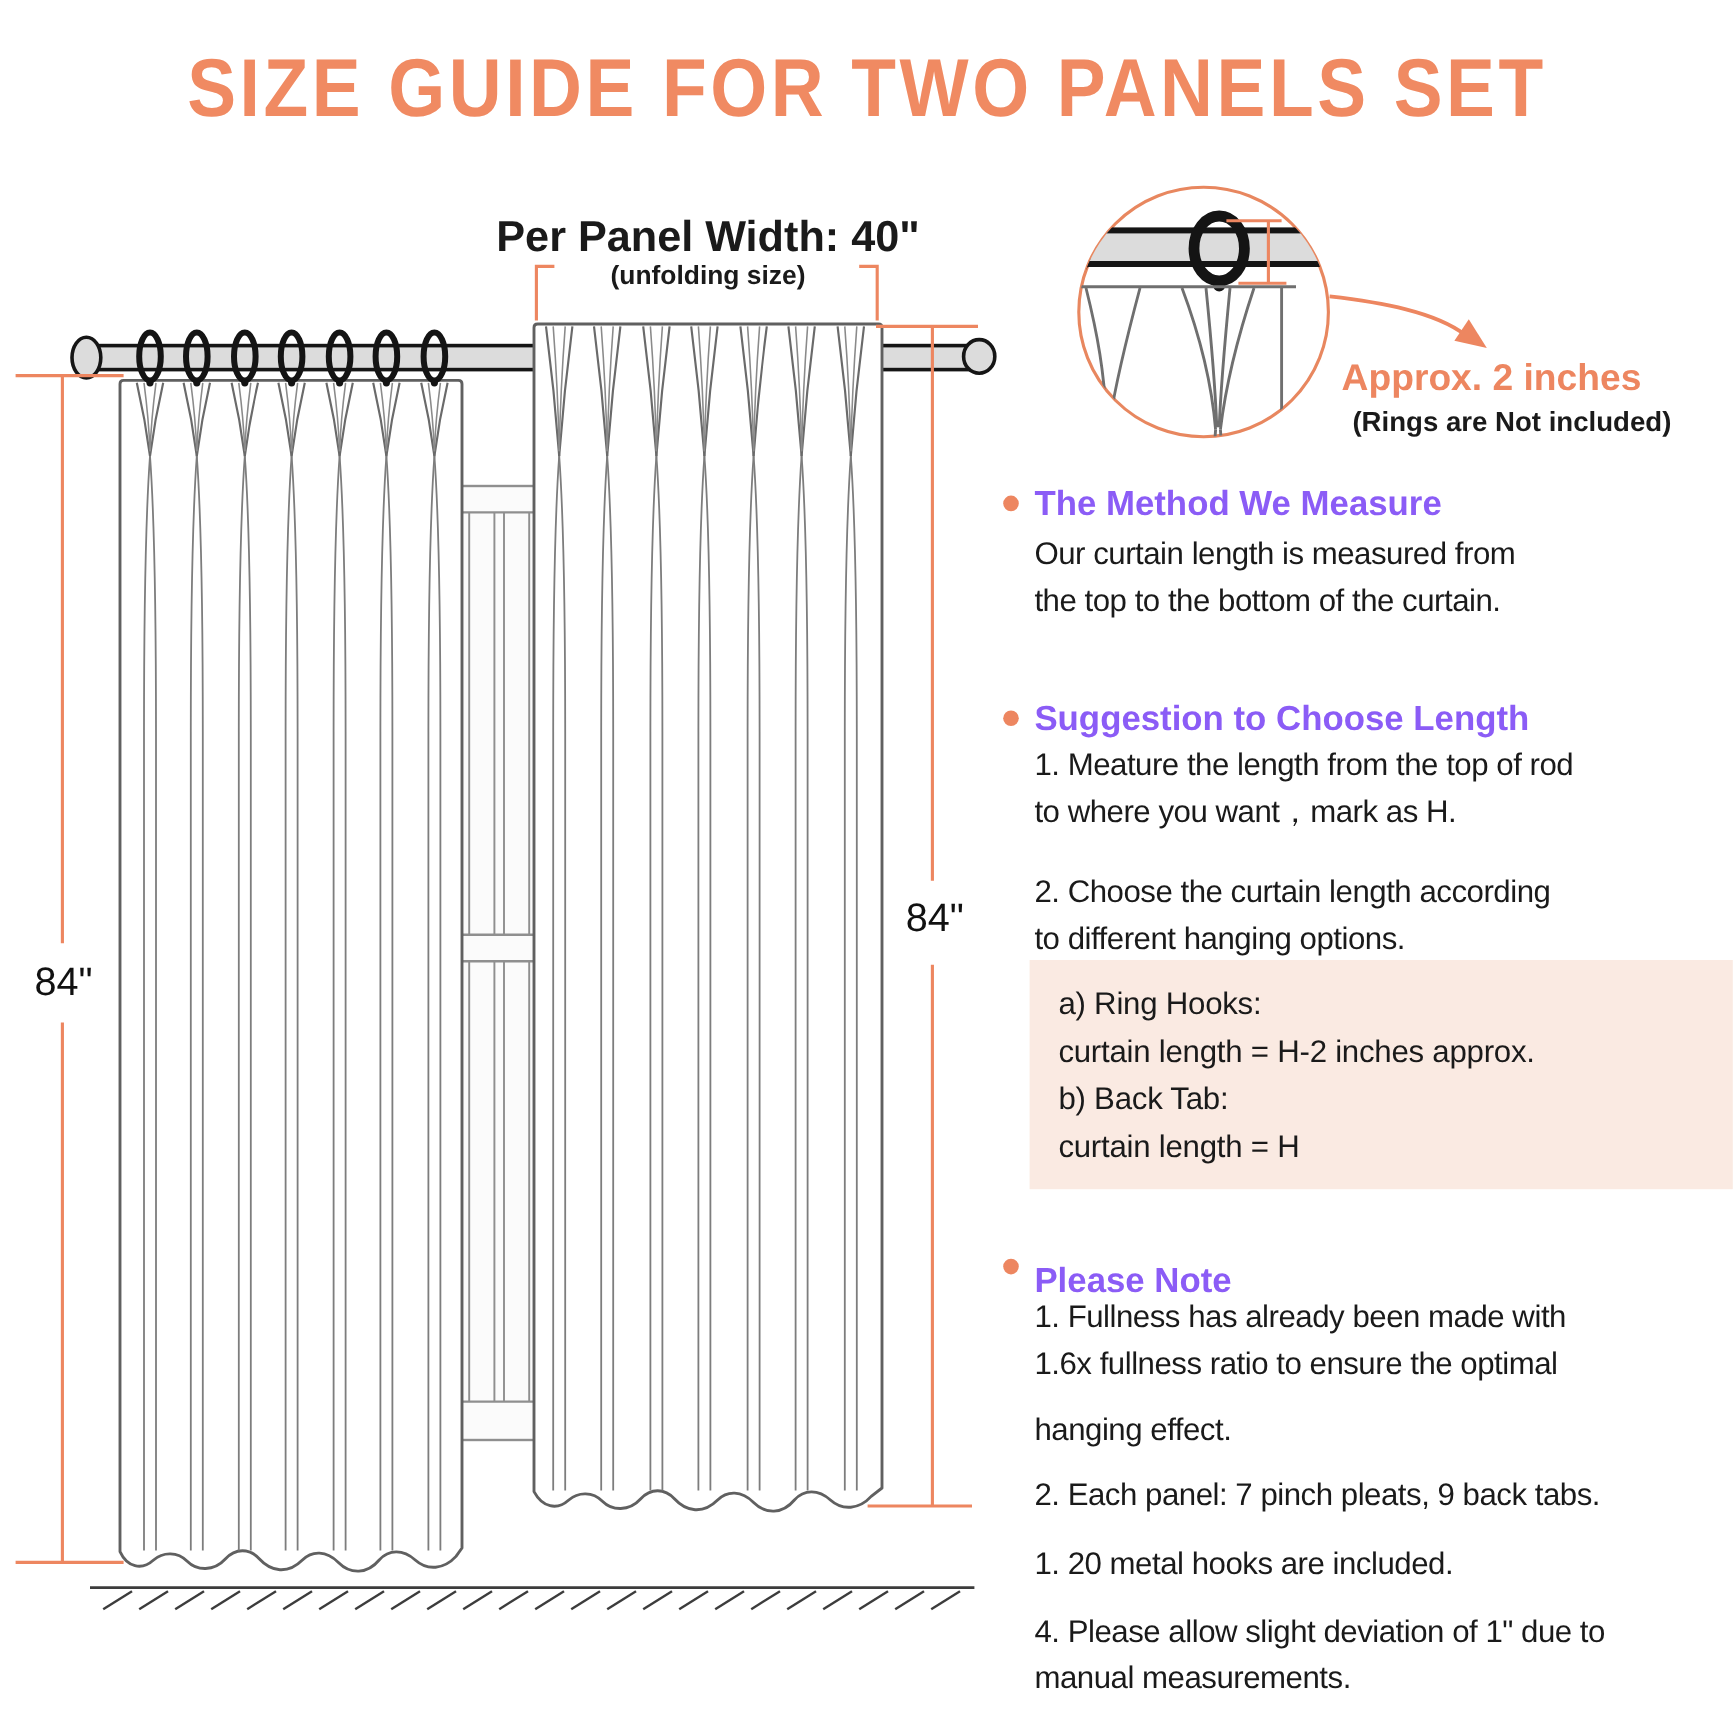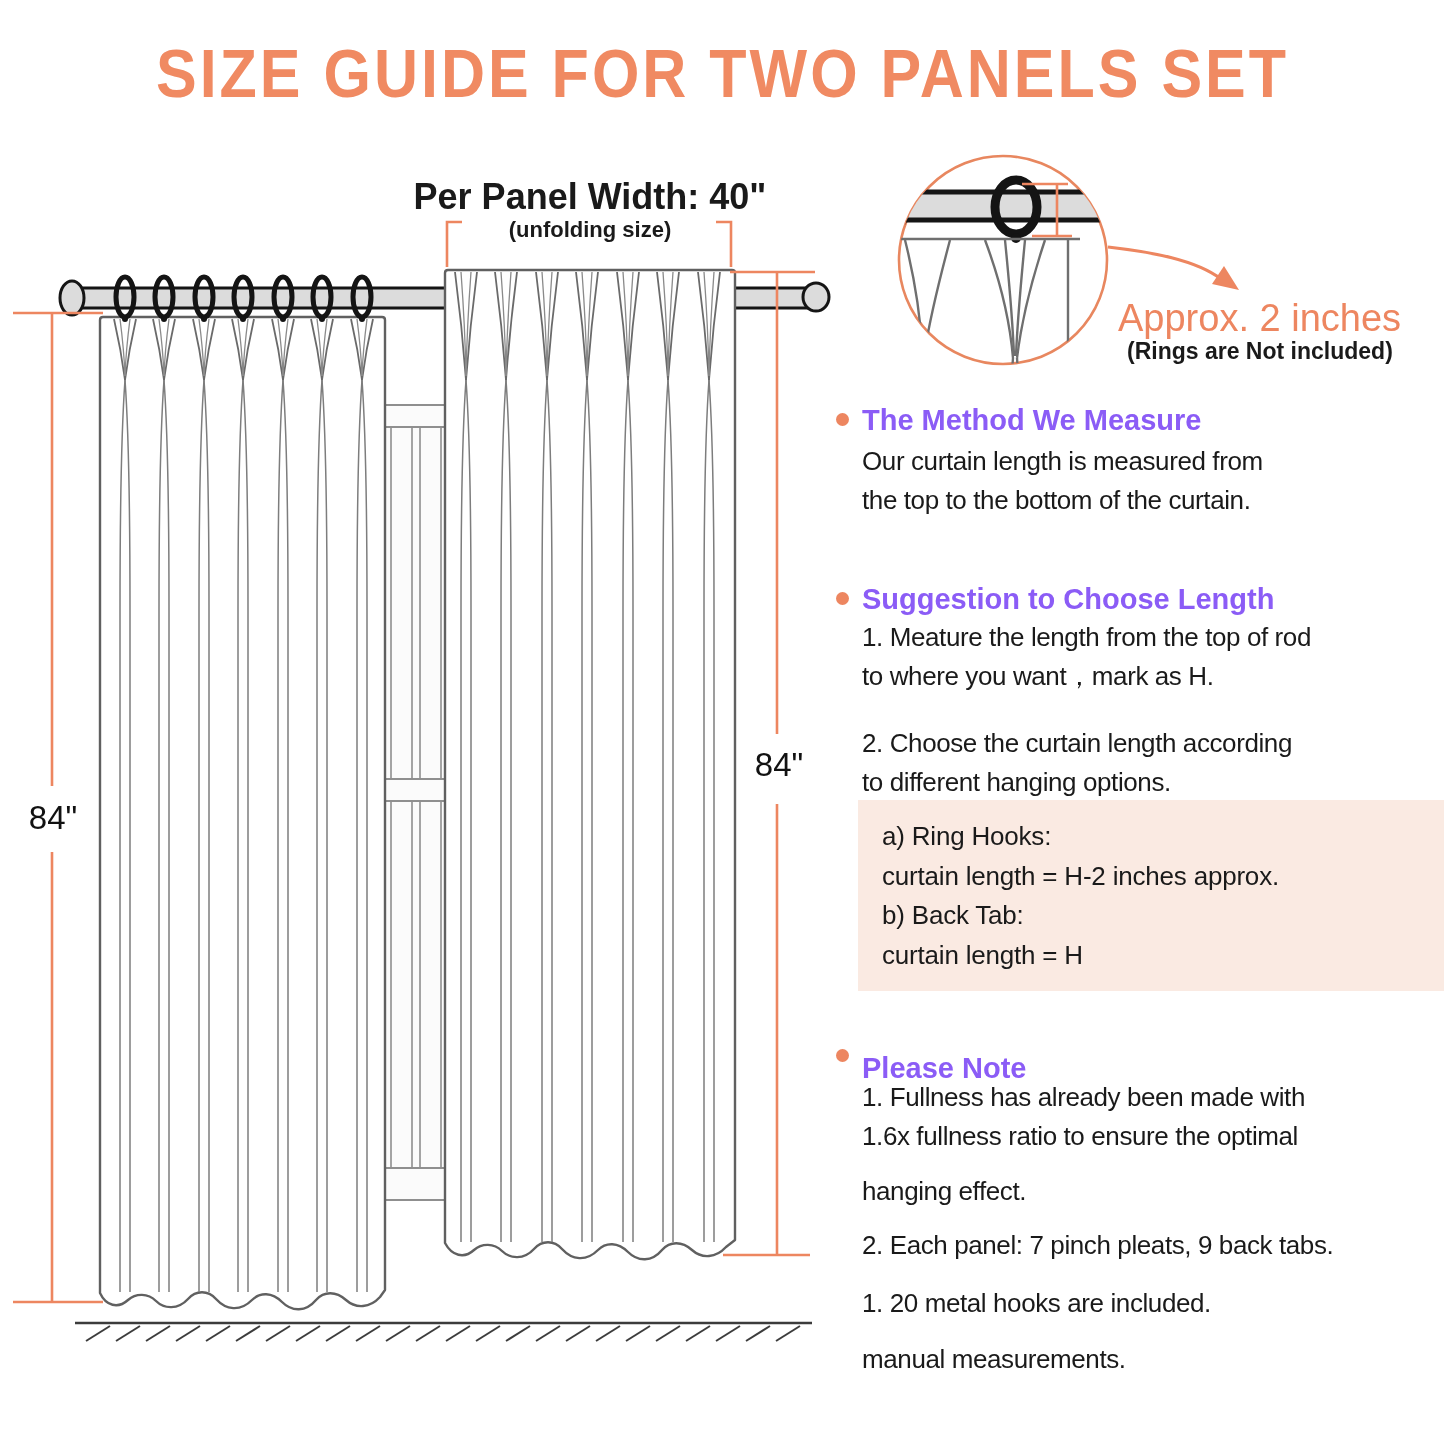--- a/index.html
+++ b/index.html
@@ -7,21 +7,21 @@
         font-family:"Liberation Sans", sans-serif;color:#1a1a1a;border-radius:18px;}
   svg{position:absolute;left:0;top:0;}
   .abs{position:absolute;}
   #title{left:0;right:0;top:34px;text-align:center;font-size:61px;font-weight:bold;
          letter-spacing:3px;color:#F08A62;transform:scaleY(1.12);transform-origin:top center;white-space:nowrap;}
   .pw-main{left:300px;width:580px;top:176px;text-align:center;font-size:36px;font-weight:bold;}
   .pw-sub{left:300px;width:580px;top:217px;text-align:center;font-size:22px;font-weight:bold;}
   .dim-label{font-size:33px;color:#111;text-align:center;}
   #dim-left-label{left:12px;width:82px;top:799px;}
   #dim-right-label{left:737px;width:84px;top:746px;}
-  #approx-label{left:1118px;top:297px;font-size:38px;font-weight:normal;color:#ED8660;white-space:nowrap;}
+  #approx-label{left:1118px;top:297px;font-size:31px;font-weight:bold;color:#ED8660;white-space:nowrap;}
   #rings-note{left:1115px;top:338px;font-size:23px;font-weight:bold;color:#1a1a1a;white-space:nowrap;margin-left:12px;}
   .bullet{position:absolute;left:836px;width:13px;height:13px;border-radius:50%;background:#ED8660;}
   .heading{position:absolute;left:862px;font-size:29px;font-weight:bold;color:#8b5cf6;white-space:nowrap;}
   .block{position:absolute;left:862px;}
   .block .ln{font-size:26px;line-height:39px;letter-spacing:-0.4px;white-space:nowrap;color:#1a1a1a;}
   #options-box{left:858px;top:800px;width:540px;padding:17px 22px 16px 24px;background:#FAEAE2;}
   #options-box .ln{font-size:26px;line-height:39.5px;letter-spacing:-0.2px;white-space:nowrap;}
 </style>
 </head>
 <body>
@@ -313,16 +313,17 @@
   <div class="block" style="top:1172px">
     <div class="ln">hanging effect.</div>
   </div>
   <div class="block" style="top:1226px">
     <div class="ln">2. Each panel: 7 pinch pleats, 9 back tabs.</div>
   </div>
   <div class="block" style="top:1284px">
     <div class="ln">1. 20 metal hooks are included.</div>
   </div>
   <div class="block" style="top:1340px">
+    <div class="ln">4. Please allow slight deviation of 1" due to</div>
     <div class="ln">manual measurements.</div>
   </div>
 
 </div>
 
 </body></html>

